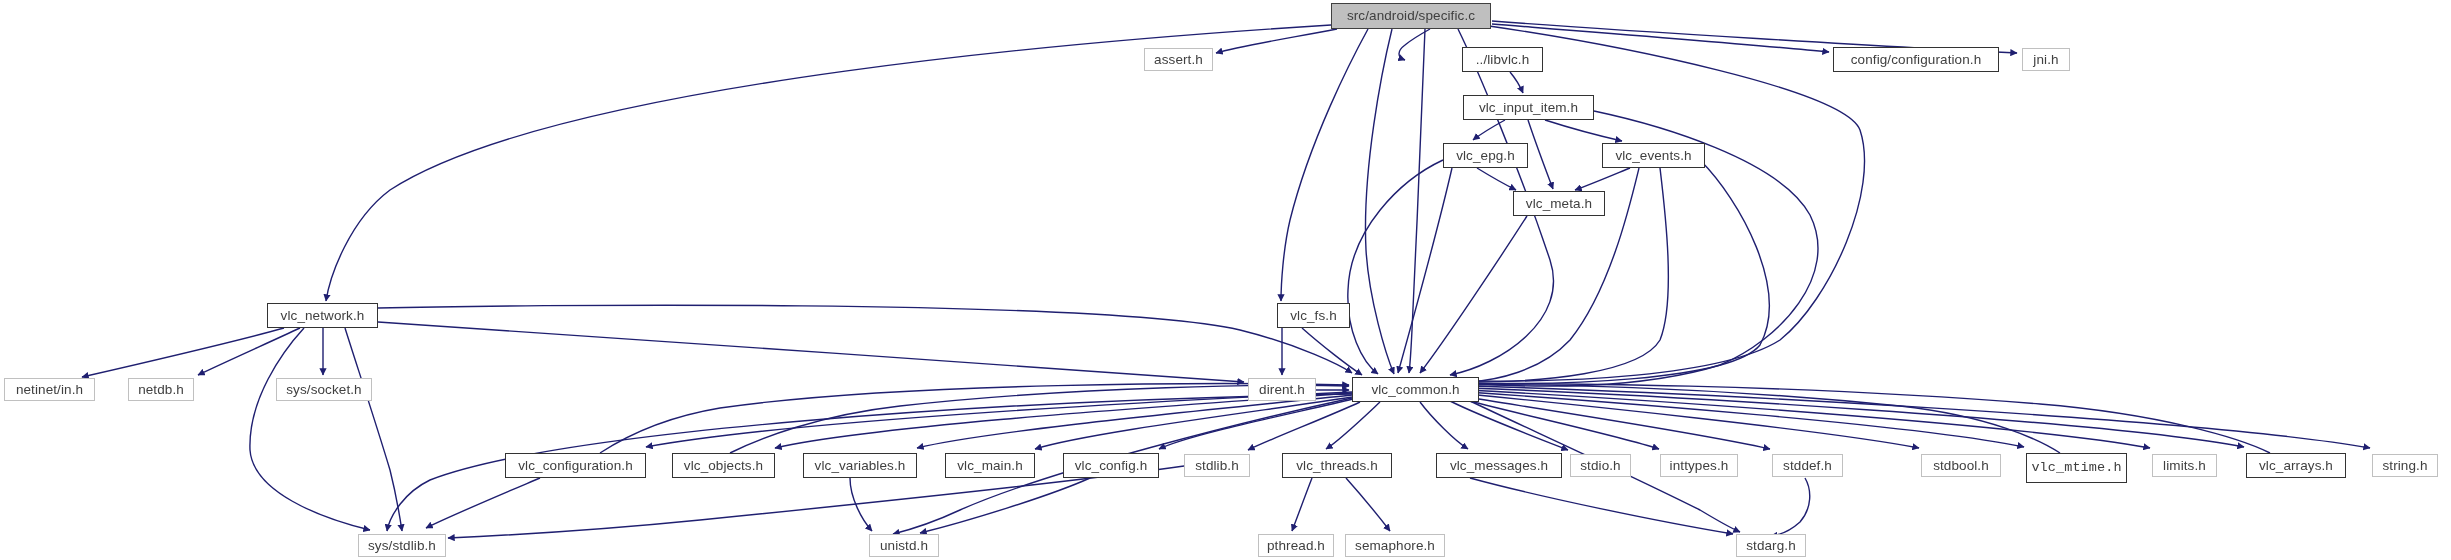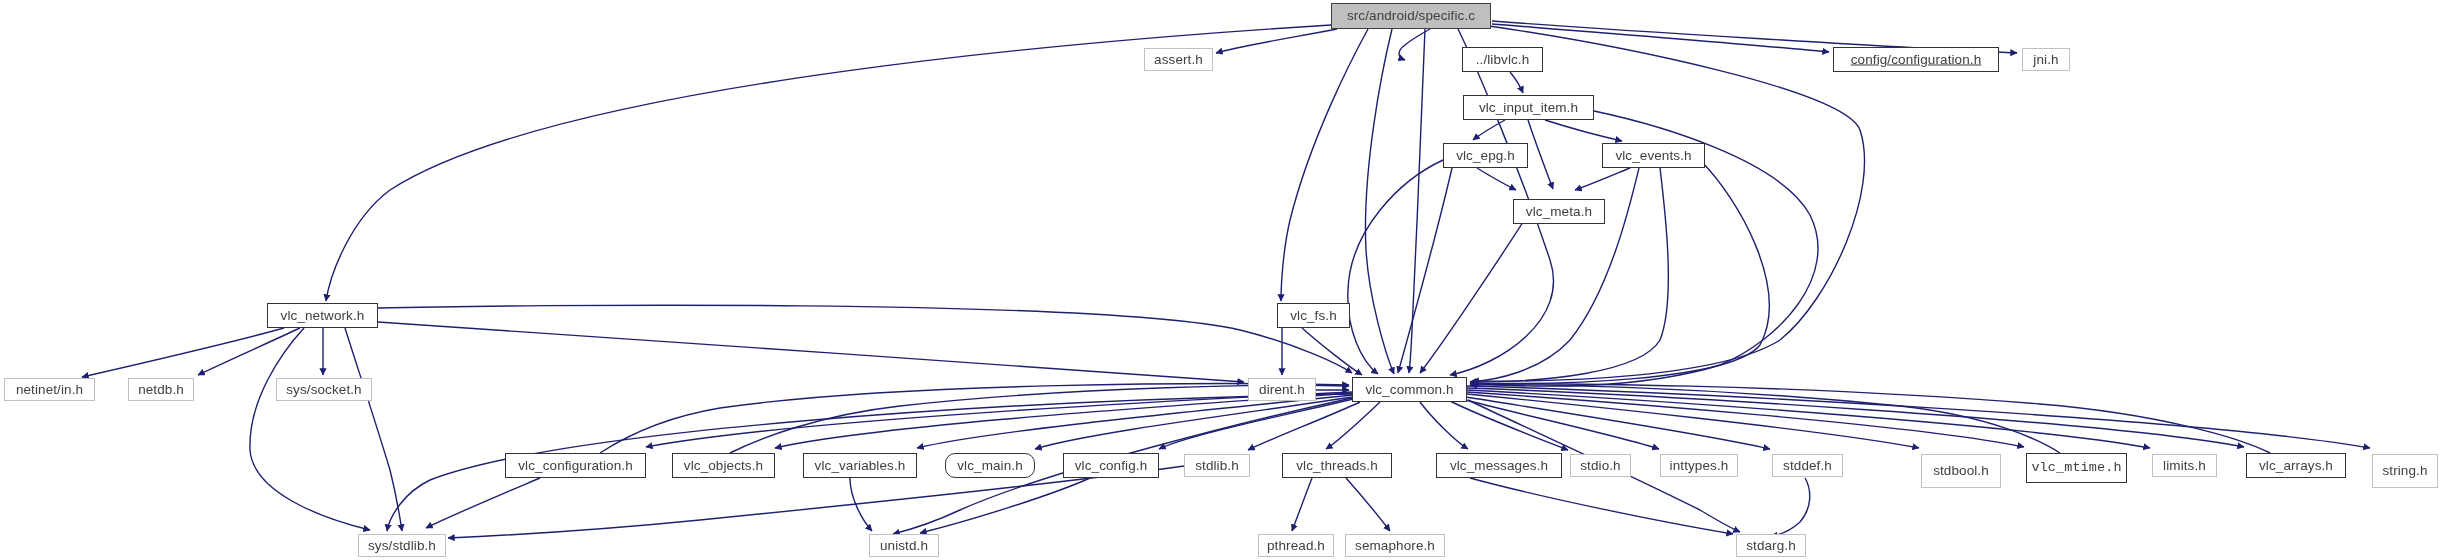--- a/index.html
+++ b/index.html
@@ -130,69 +130,69 @@
   <div id="nodes">
       <div class="node root" style="left: 1331px; top: 3px; width: 160px; height: 26px;">
         <span class="node-label">src/android/specific.c</span>
       </div>
       <div class="node" style="left: 1144px; top: 48px; width: 69px; height: 23px;">
         <span class="node-label">assert.h</span>
       </div>
       <div class="node bold" style="left: 1462px; top: 47px; width: 81px; height: 25px;">
         <span class="node-label">../libvlc.h</span>
       </div>
-      <div class="node bold" style="left: 1833px; top: 47px; width: 166px; height: 25px; text-decoration: underline;">
+      <div class="node bold" style="left: 1833px; top: 47px; width: 166px; height: 25px;">
         <span class="node-label">config/configuration.h</span>
       </div>
       <div class="node" style="left: 2022px; top: 48px; width: 48px; height: 23px;">
         <span class="node-label">jni.h</span>
       </div>
       <div class="node bold" style="left: 1463px; top: 95px; width: 131px; height: 25px;">
         <span class="node-label">vlc_input_item.h</span>
       </div>
       <div class="node bold" style="left: 1443px; top: 143px; width: 85px; height: 25px;">
         <span class="node-label">vlc_epg.h</span>
       </div>
       <div class="node bold" style="left: 1602px; top: 143px; width: 103px; height: 25px;">
         <span class="node-label">vlc_events.h</span>
       </div>
-      <div class="node bold" style="left: 1513px; top: 191px; width: 92px; height: 25px; margin-top: 8px;">
+      <div class="node bold" style="left: 1513px; top: 191px; width: 92px; height: 25px;">
         <span class="node-label">vlc_meta.h</span>
       </div>
       <div class="node bold" style="left: 267px; top: 303px; width: 111px; height: 25px; text-align: center;">
         <span class="node-label">vlc_network.h</span>
       </div>
       <div class="node bold" style="left: 1246px; top: 303px; width: 73px; height: 25px; margin-left: 31px;">
         <span class="node-label">vlc_fs.h</span>
       </div>
       <div class="node" style="left: 4px; top: 378px; width: 91px; height: 23px;">
         <span class="node-label">netinet/in.h</span>
       </div>
       <div class="node" style="left: 128px; top: 378px; width: 66px; height: 23px;">
         <span class="node-label">netdb.h</span>
       </div>
       <div class="node" style="left: 276px; top: 378px; width: 96px; height: 23px;">
         <span class="node-label">sys/socket.h</span>
       </div>
       <div class="node" style="left: 1248px; top: 378px; width: 68px; height: 23px;">
         <span class="node-label">dirent.h</span>
       </div>
-      <div class="node bold" style="left: 1352px; top: 377px; width: 115px; height: 25px;">
+      <div class="node bold" style="left: 1352px; top: 377px; width: 127px; height: 25px;">
         <span class="node-label">vlc_common.h</span>
       </div>
       <div class="node bold" style="left: 505px; top: 453px; width: 141px; height: 25px;">
         <span class="node-label">vlc_configuration.h</span>
       </div>
       <div class="node bold" style="left: 672px; top: 453px; width: 103px; height: 25px;">
         <span class="node-label">vlc_objects.h</span>
       </div>
       <div class="node bold" style="left: 803px; top: 453px; width: 114px; height: 25px;">
         <span class="node-label">vlc_variables.h</span>
       </div>
-      <div class="node bold" style="left: 945px; top: 453px; width: 90px; height: 25px; border-radius: 10px;">
+      <div class="node bold" style="left: 945px; top: 453px; width: 90px; height: 25px;">
         <span class="node-label">vlc_main.h</span>
       </div>
       <div class="node bold" style="left: 1063px; top: 453px; width: 96px; height: 25px;">
         <span class="node-label">vlc_config.h</span>
       </div>
       <div class="node" style="left: 1184px; top: 454px; width: 66px; height: 23px;">
         <span class="node-label">stdlib.h</span>
       </div>
       <div class="node bold" style="left: 1282px; top: 453px; width: 110px; height: 25px;">
         <span class="node-label">vlc_threads.h</span>
@@ -202,33 +202,33 @@
       </div>
       <div class="node" style="left: 1570px; top: 454px; width: 61px; height: 23px;">
         <span class="node-label">stdio.h</span>
       </div>
       <div class="node" style="left: 1660px; top: 454px; width: 78px; height: 23px;">
         <span class="node-label">inttypes.h</span>
       </div>
       <div class="node" style="left: 1772px; top: 454px; width: 71px; height: 23px;">
         <span class="node-label">stddef.h</span>
       </div>
-      <div class="node" style="left: 1921px; top: 454px; width: 80px; height: 34px;">
+      <div class="node" style="left: 1921px; top: 454px; width: 80px; height: 23px;">
         <span class="node-label">stdbool.h</span>
       </div>
       <div class="node bold" style="left: 2026px; top: 453px; width: 101px; height: 30px; font-family: Liberation Mono, monospace;">
         <span class="node-label">vlc_mtime.h</span>
       </div>
       <div class="node" style="left: 2152px; top: 454px; width: 65px; height: 23px;">
         <span class="node-label">limits.h</span>
       </div>
       <div class="node bold" style="left: 2246px; top: 453px; width: 100px; height: 25px;">
         <span class="node-label">vlc_arrays.h</span>
       </div>
-      <div class="node" style="left: 2372px; top: 454px; width: 66px; height: 34px;">
+      <div class="node" style="left: 2372px; top: 454px; width: 66px; height: 23px;">
         <span class="node-label">string.h</span>
       </div>
       <div class="node" style="left: 358px; top: 534px; width: 88px; height: 23px;">
         <span class="node-label">sys/stdlib.h</span>
       </div>
       <div class="node" style="left: 869px; top: 534px; width: 70px; height: 23px;">
         <span class="node-label">unistd.h</span>
       </div>
       <div class="node" style="left: 1258px; top: 534px; width: 76px; height: 23px;">
         <span class="node-label">pthread.h</span>

